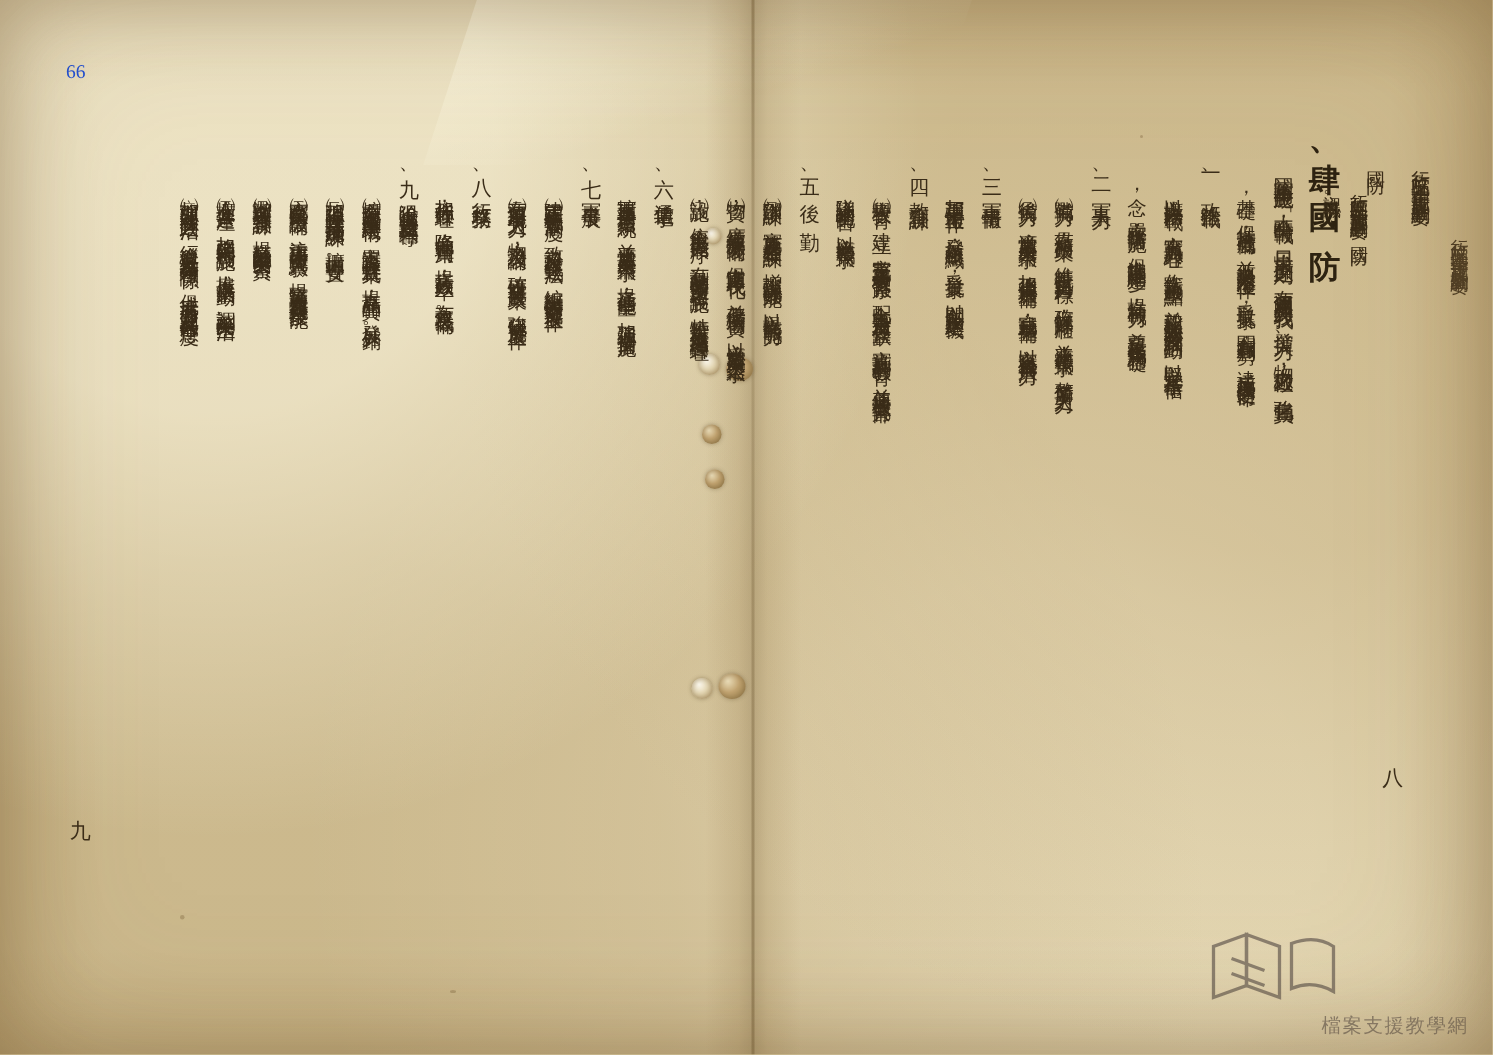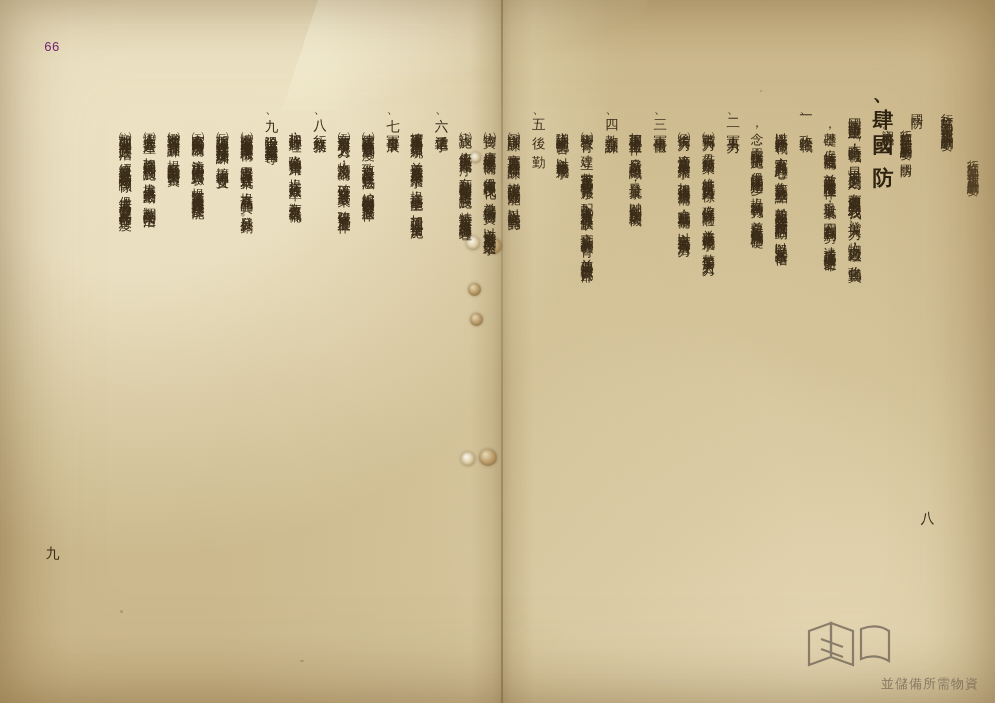--- a/index.html
+++ b/index.html
@@ -98,22 +98,22 @@
     writing-mode:vertical-rl; text-orientation:upright;
     font-size:12.5px; color:#3a2c18; letter-spacing:2px;
   }
   .header-sec{
     position:absolute; top:104px; right:70px;
     writing-mode:vertical-rl; text-orientation:upright;
     font-size:12.5px; color:#3a2c18; letter-spacing:3px;
   }
   .pagenum-66{
     position:absolute; left:44px; top:40px;
-    font-size:13px; color:#701a75;
-    font-family:Liberation Mono, monospace;
+    font-size:13px; color:#1d4ed8;
+    font-family:Liberation Serif, serif;
   }
   .pagenum-right{
     position:absolute; right:58px; top:500px;
     writing-mode:vertical-rl; text-orientation:upright;
     font-size:14px; color:#3a2c18;
   }
   .pagenum-left{
     position:absolute; left:44px; top:535px;
     writing-mode:vertical-rl; text-orientation:upright;
     font-size:14px; color:#3a2c18;
@@ -194,17 +194,17 @@
   <div class="archive-logo">
     <svg viewBox="0 0 120 70" width="120" height="70" style="position:absolute;left:0;bottom:16px;">
       <g fill="none" stroke="#6d6257" stroke-width="2.2">
         <path d="M18 56 L18 22 L40 14 L40 48 Z"></path>
         <path d="M40 14 L62 22 L62 56 L40 48 Z"></path>
         <path d="M30 30 L52 38"></path>
         <path d="M30 40 L52 48"></path>
         <path d="M70 20 q16 -6 28 2 l0 30 q-14 -8 -28 -2 z"></path>
       </g>
     </svg>
-    <div class="logo-text">並儲備所需物資</div>
+    <div class="logo-text">檔案支援教學網</div>
   </div>
 
   <div class="edge-dark"></div>
 </div>
 
 </body></html>

